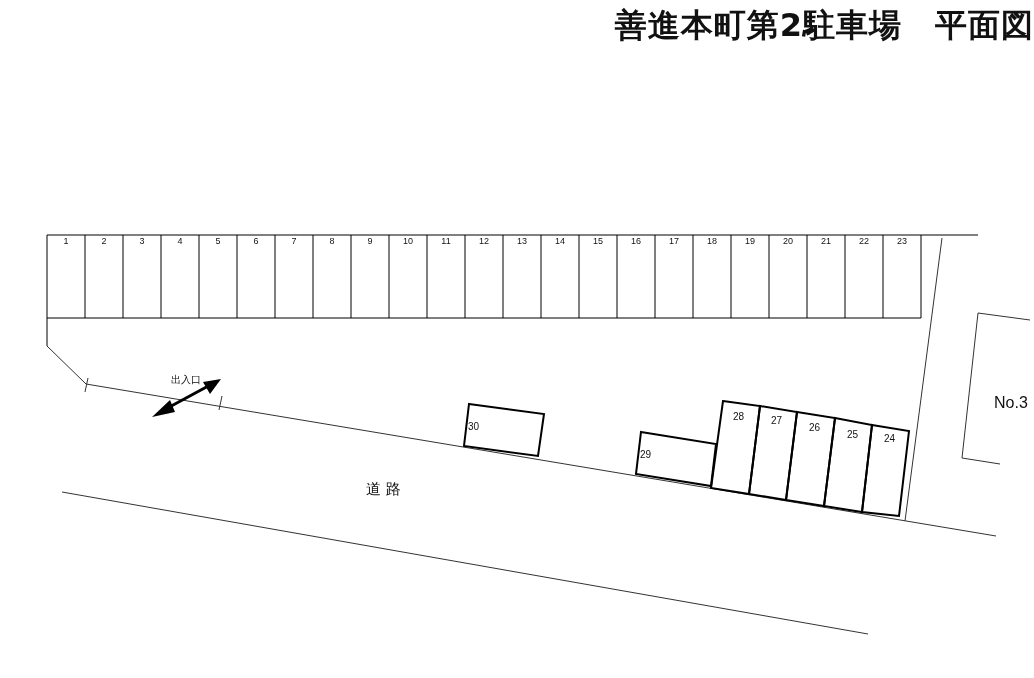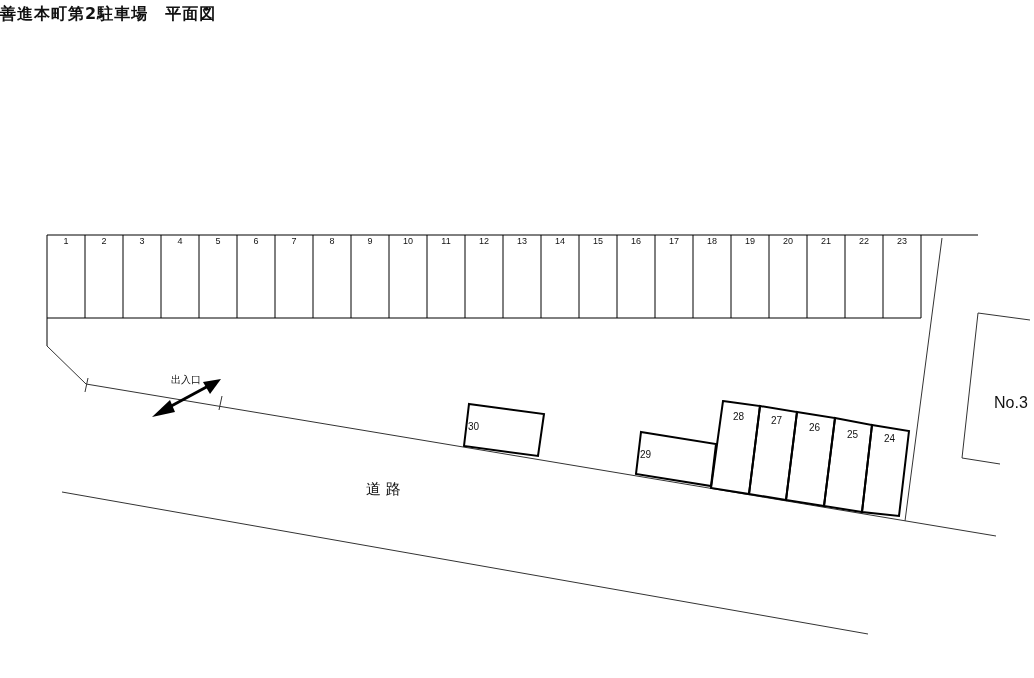--- a/index.html
+++ b/index.html
@@ -1,17 +1,17 @@
 <!DOCTYPE html>
 <html><head>
 <meta charset="utf-8">
 <style>
   html,body{margin:0;padding:0;background:#fff;}
   body{width:1034px;height:678px;position:relative;overflow:hidden;font-family:"DejaVu Sans",sans-serif;}
-  #title{position:absolute;left:0;width:1034px;top:4px;text-align:left;font-size:16px;font-weight:bold;color:#111;letter-spacing:1px;}
+  #title{position:absolute;left:0;width:1034px;top:4px;text-align:right;font-size:32px;font-weight:bold;color:#111;letter-spacing:1px;}
   svg{position:absolute;left:0;top:0;}
   .num{font-family:"Liberation Sans",sans-serif;font-size:9px;fill:#111;}
   .num2{font-family:"Liberation Sans",sans-serif;font-size:10px;fill:#111;}
 </style>
 </head>
 <body>
 
 <div id="title">善進本町第2駐車場　平面図</div>
 
 <svg width="1034" height="678" viewBox="0 0 1034 678">

